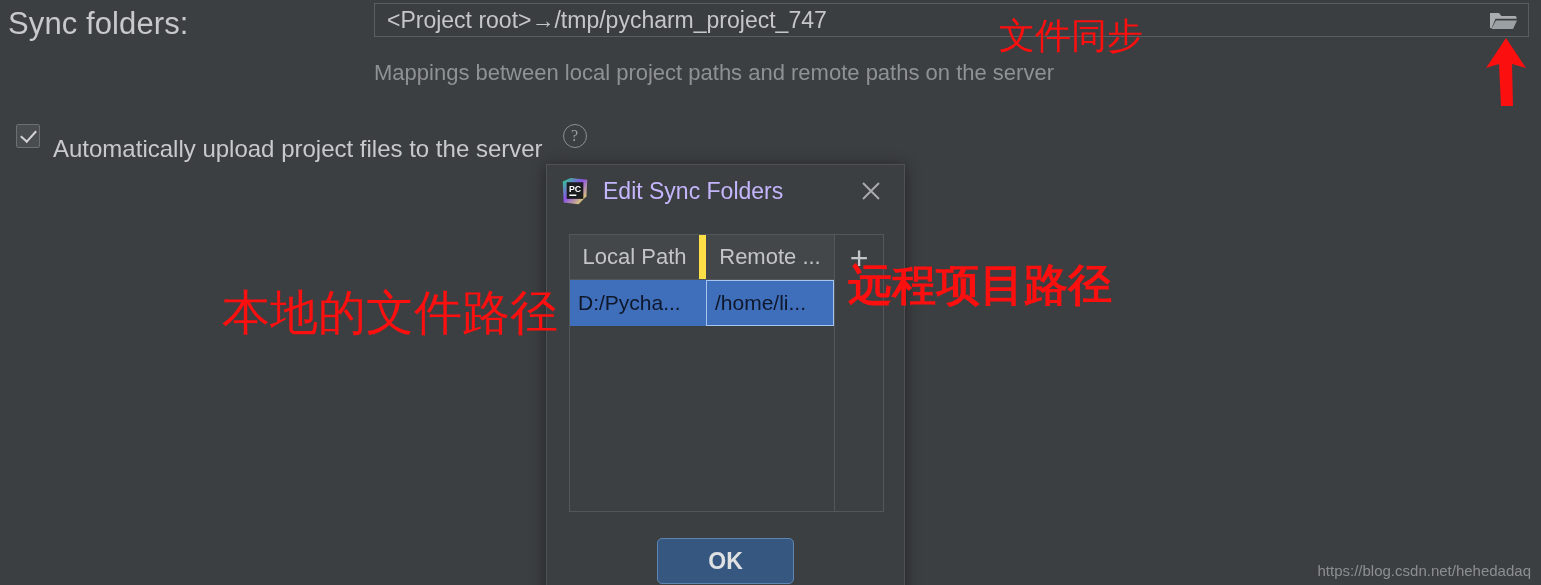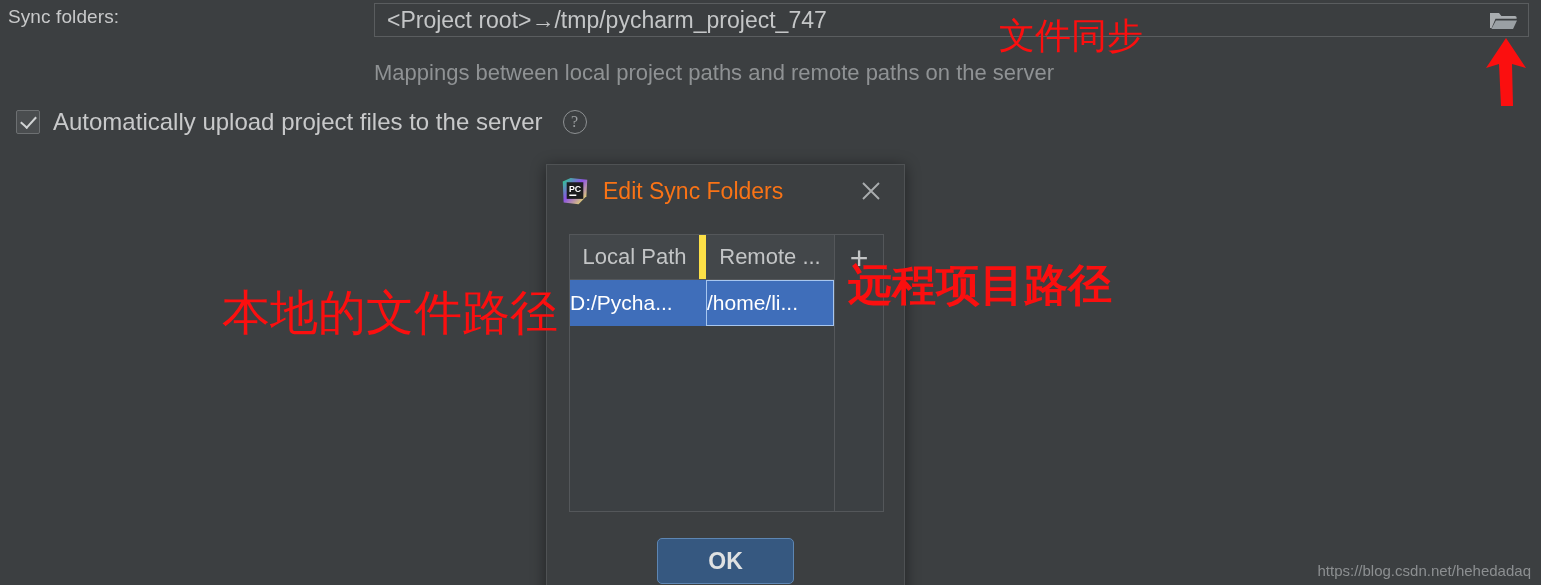--- a/index.html
+++ b/index.html
@@ -12,21 +12,21 @@
   }
   #root {
     position: relative;
     width: 1541px; height: 585px;
     background: #3c3f41;
   }
 
   
   .label-sync {
     position: absolute; left: 8px; top: 6px;
-    font-size: 19px; color: #c8c9ca; letter-spacing: 0.1px;
+    font-size: 31px; color: #c8c9ca; letter-spacing: 0.1px;
   }
   .sync-field {
     position: absolute; left: 374px; top: 3px;
     width: 1155px; height: 34px;
     background: #3b3e40;
     border: 1px solid #5a5d5f;
     display: flex; align-items: center;
   }
   .sync-field-text {
     padding-left: 12px; font-size: 23px; color: #c4c6c7;
@@ -60,21 +60,21 @@
   .checkbox::after {
     content: "";
     position: absolute;
     left: 7px; top: 2px;
     width: 7px; height: 13px;
     border: solid #d2d4d5;
     border-width: 0 2.6px 2.6px 0;
     transform: rotate(42deg);
   }
   .auto-upload-label {
-    font-size: 24px; color: #c8c9ca; white-space: nowrap;
+    font-size: 24px; color: #c8c9ca; white-space: nowrap; margin-top: 27px;
   }
   .help-icon {
     width: 24px; height: 24px; border-radius: 50%;
     border: 1.6px solid #8d9092;
     color: #9a9d9f; font-size: 16px;
     display: flex; align-items: center; justify-content: center;
     margin-left: 7px; cursor: pointer;
     font-family: "Liberation Serif", serif;
   }
 
@@ -90,21 +90,21 @@
   }
   .dialog-titlebar {
     height: 52px;
     display: flex; align-items: center;
     padding: 0 14px 0 14px;
     position: relative;
   }
   .pc-logo { width: 28px; height: 28px; flex: none; }
   .dialog-title {
     margin-left: 14px;
-    font-size: 23px; color: #f97316;
+    font-size: 23px; color: #c4b5fd;
     white-space: nowrap;
   }
   .dialog-close {
     position: absolute; right: 20px; top: 50%;
     transform: translateY(-50%);
     width: 26px; height: 26px;
     cursor: pointer;
     display: flex; align-items: center; justify-content: center;
   }
 
@@ -133,21 +133,22 @@
     font-size: 22px; color: #c3c5c6;
     overflow: hidden; white-space: nowrap;
     cursor: pointer;
   }
   .th.col1 { width: 136px; border-right: 7px solid #fde047; flex: none; }
   .th.col2 { flex: 1 1 auto; }
   .tbody { flex: 1 1 auto; background: #3c4043; }
   .trow { display: flex; height: 46px; }
   .cell {
     display: flex; align-items: center;
-    font-size: 21px; color: #ffffff;
+    font-size: 21px; color: #0f172a;
+    padding-left: 8px;
     white-space: nowrap; overflow: hidden;
     cursor: pointer;
   }
   .cell.col1 {
     width: 136px; flex: none;
     background: #3f6eba;
   }
   .cell.col2 {
     flex: 1 1 auto;
     background: #3f6eba;

